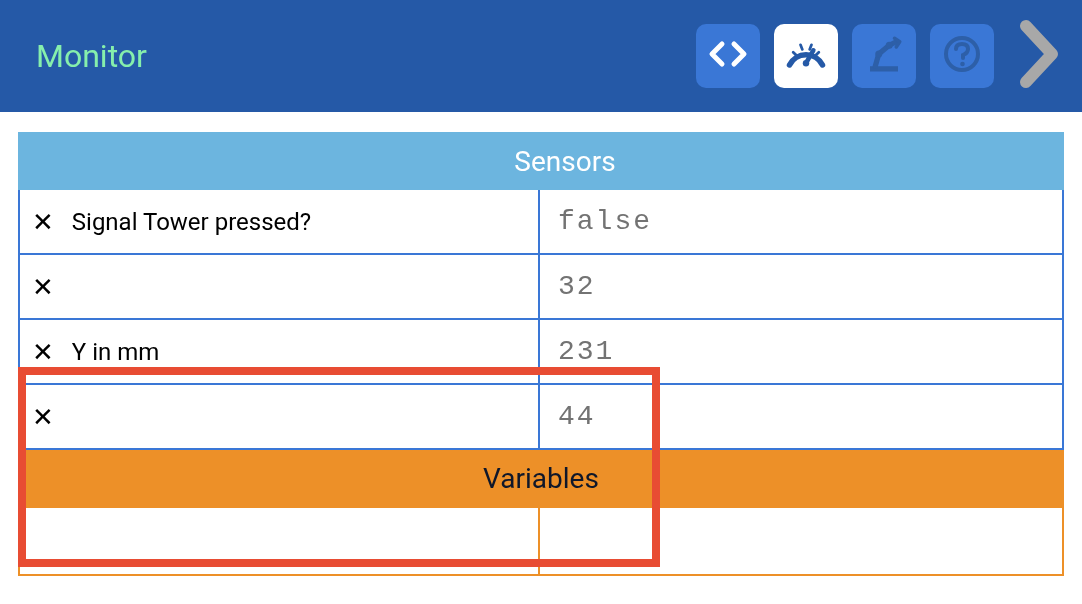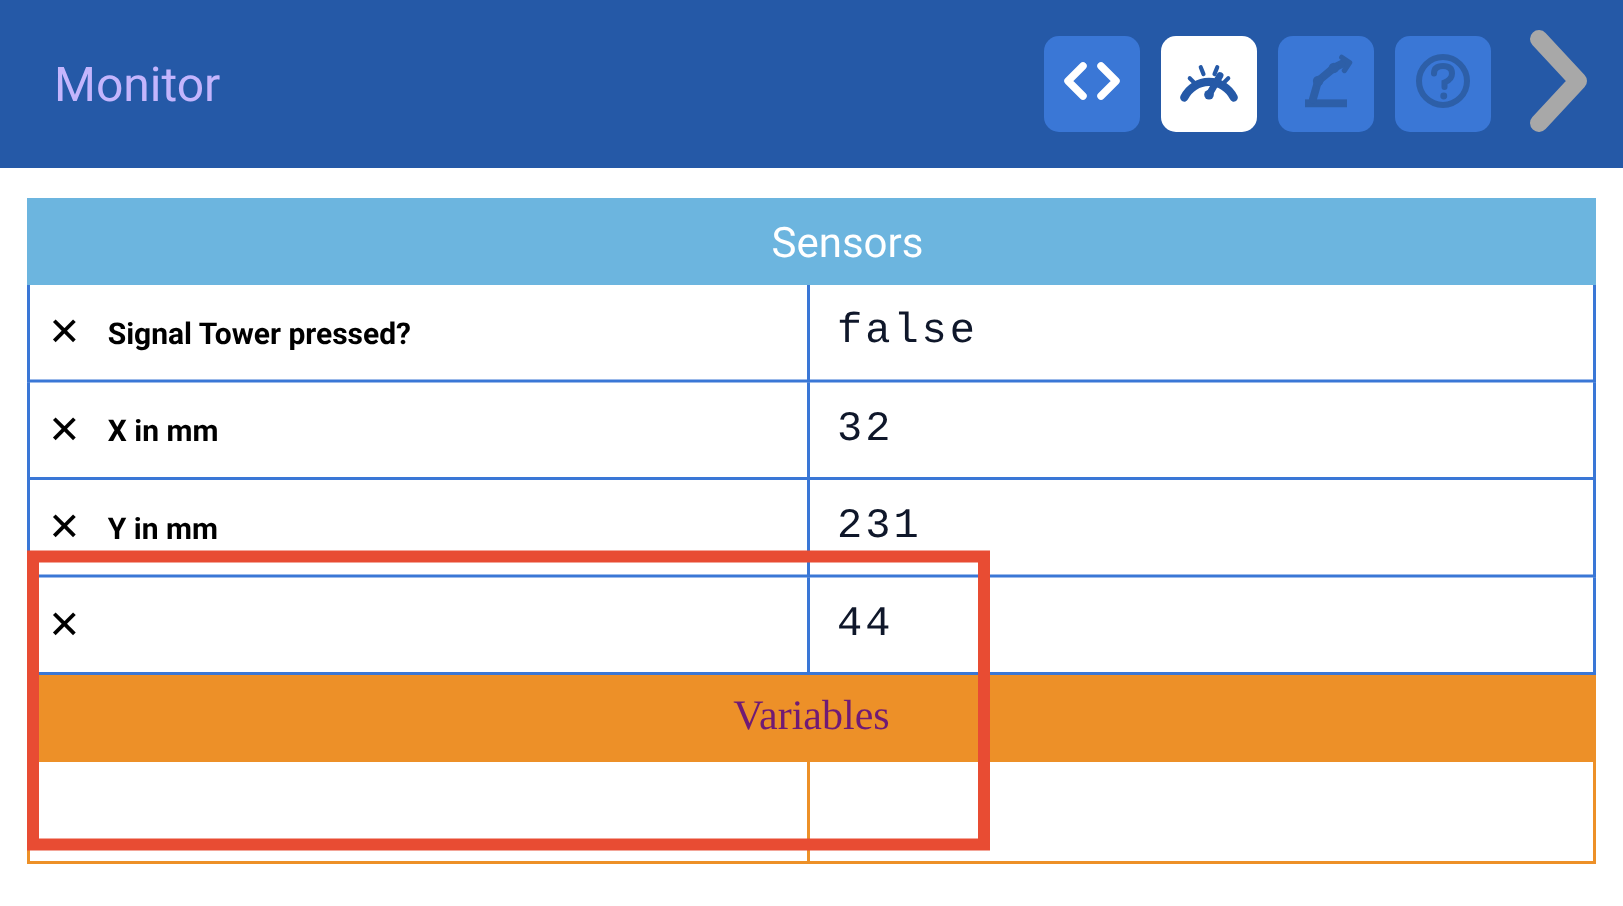--- a/index.html
+++ b/index.html
@@ -11,21 +11,21 @@
       overflow: hidden;
     }
     .header {
       background: #2559a7;
       height: 112px;
       display: flex;
       align-items: center;
       padding: 0 20px 0 36px;
     }
     .header-title {
-      color: #c4b5fd;
+      color: #86efac;
       font-size: 32px;
       font-weight: 400;
       flex: 1;
     }
     .header-buttons {
       display: flex;
       align-items: center;
       gap: 14px;
     }
     .icon-btn {
@@ -61,24 +61,23 @@
       border: 2px solid;
     }
     .sensors-header {
       background: #6cb5df;
       color: #fff;
       border-color: #6cb5df;
       padding-left: 48px;
     }
     .variables-header {
       background: #ed9028;
-      color: #701a75;
+      color: #0f172a;
       border-color: #ed9028;
       border-top: none;
-      font-family: Liberation Serif, serif;
     }
     .row {
       display: flex;
       height: 65px;
       position: relative;
     }
     .cell-left {
       width: 520px;
       border: 2px solid #3a77d6;
       border-top: none;
@@ -92,34 +91,34 @@
     .cell-right {
       flex: 1;
       border: 2px solid #3a77d6;
       border-top: none;
       display: flex;
       align-items: center;
       padding-left: 18px;
       font-size: 28px;
       font-family: "Courier New", Courier, monospace;
       letter-spacing: 2px;
-      color: #0f172a;
+      color: #737373;
     }
     .row:first-of-type .cell-left,
     .row:first-of-type .cell-right {
       border-top: none;
     }
     .close-x {
       font-size: 26px;
       font-weight: 400;
       margin-right: 18px;
       cursor: pointer;
       line-height: 1;
     }
-    .label-text { font-size: 20px; font-weight: bold; }
+    .label-text { font-size: 24px; }
     .empty-row {
       display: flex;
       height: 68px;
     }
     .empty-left {
       width: 520px;
       border: 2px solid #ed9028;
       border-top: none;
       border-right: none;
     }
@@ -204,21 +203,20 @@
     <div class="cell-left">
       <span class="close-x">✕</span>
       <span class="label-text">Signal Tower pressed?</span>
     </div>
     <div class="cell-right">false</div>
   </div>
 
   <div class="row">
     <div class="cell-left">
       <span class="close-x">✕</span>
-      <span class="label-text">X in mm</span>
     </div>
     <div class="cell-right">32</div>
   </div>
 
   <div class="row">
     <div class="cell-left">
       <span class="close-x">✕</span>
       <span class="label-text">Y in mm</span>
     </div>
     <div class="cell-right">231</div>

